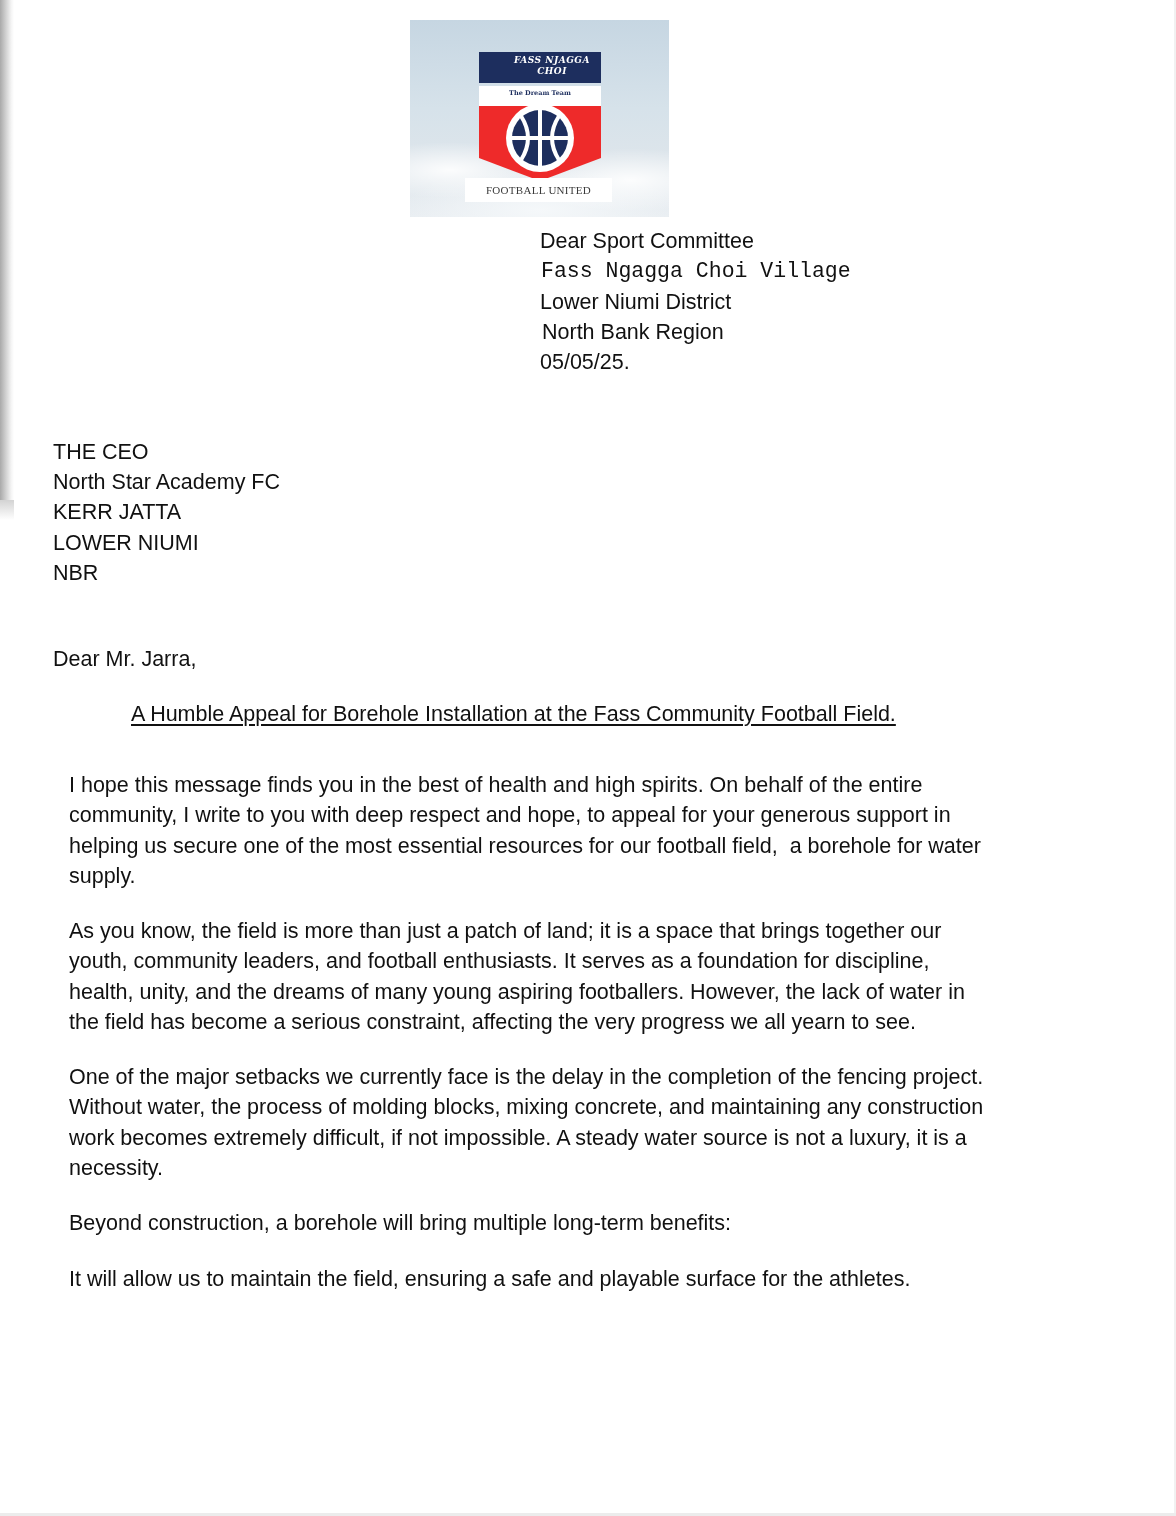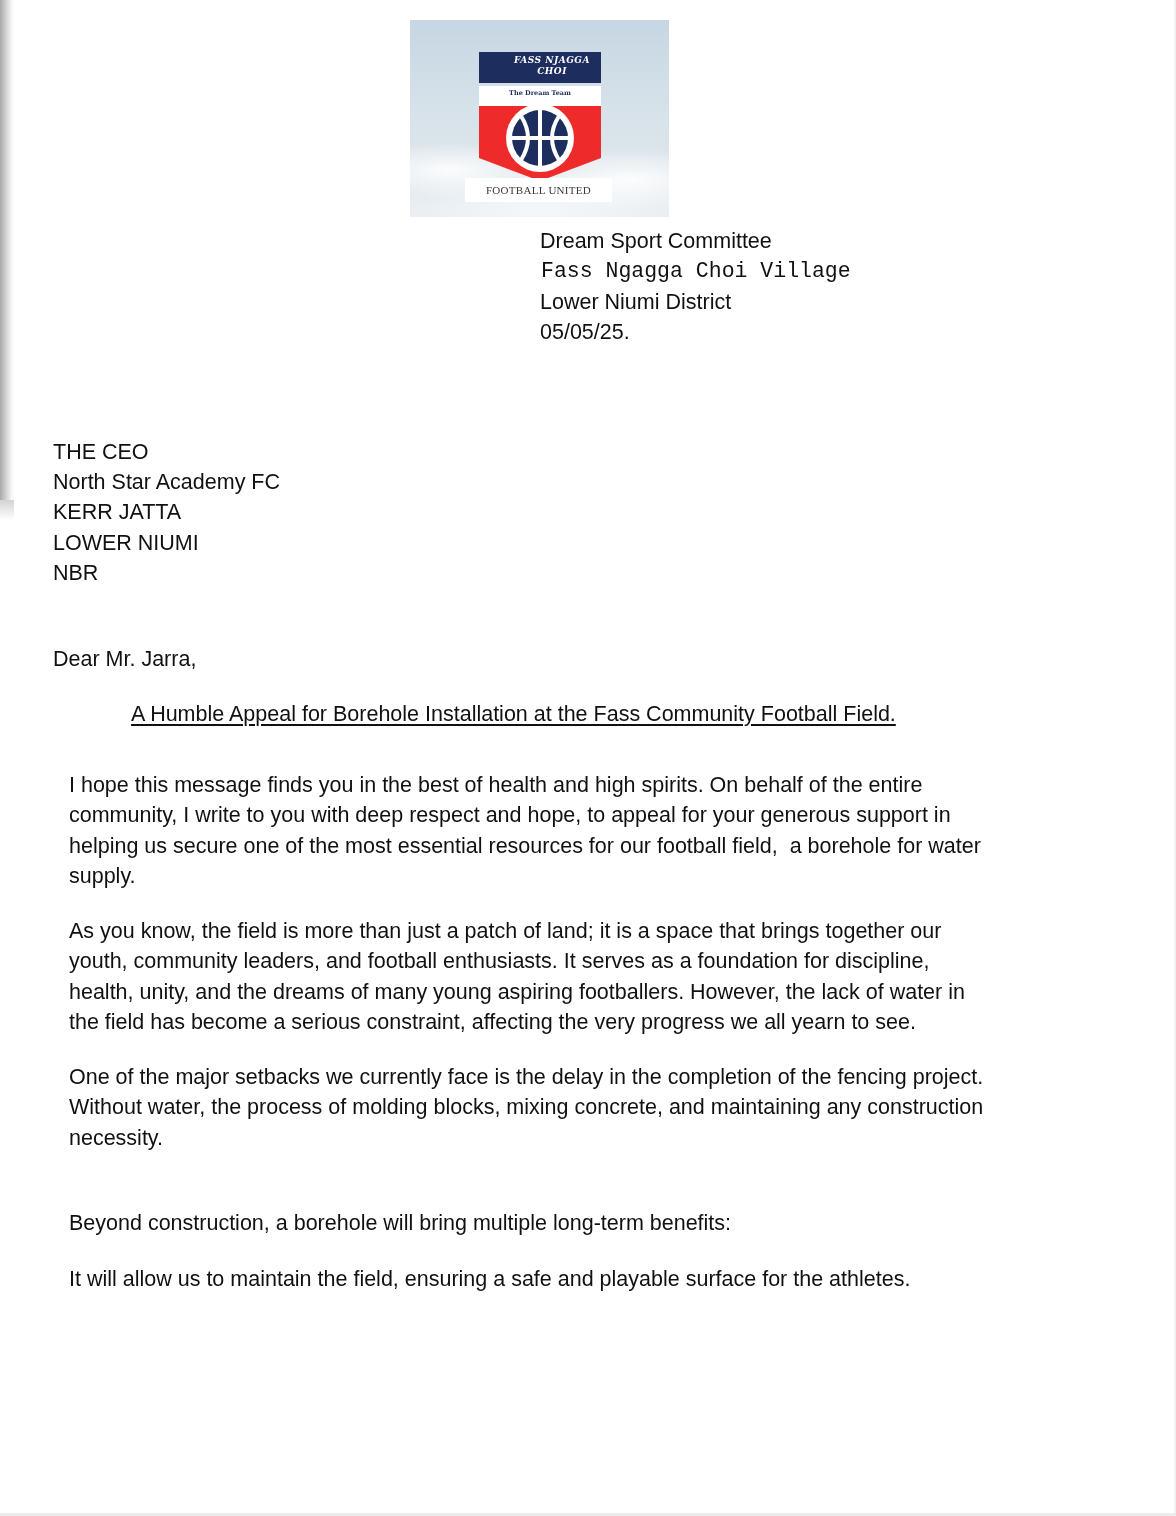--- a/index.html
+++ b/index.html
@@ -93,23 +93,24 @@
       <line x1="61" y1="4" x2="61" y2="60" stroke="#ffffff" stroke-width="4"></line>
       <line x1="33" y1="32" x2="89" y2="32" stroke="#ffffff" stroke-width="4"></line>
       <path d="M42,10 Q56,32 42,54" fill="none" stroke="#ffffff" stroke-width="4"></path>
       <path d="M80,10 Q66,32 80,54" fill="none" stroke="#ffffff" stroke-width="4"></path>
     </g>
   </svg>
   <div class="united">FOOTBALL UNITED</div>
 </div>
 
 <div class="sender">
-  <div class="i0">Dream Sport Committee</div>
+  <div class="i0">Dear Sport Committee</div>
   <div class="i1">Fass Ngagga Choi Village</div>
   <div class="i0">Lower Niumi District</div>
+  <div class="i3">North Bank Region</div>
   <div class="i0">05/05/25.</div>
 </div>
 
 <div class="recipient">
   <div>THE CEO</div>
   <div>North Star Academy FC</div>
   <div>KERR JATTA</div>
   <div>LOWER NIUMI</div>
   <div>NBR</div>
 </div>
@@ -128,20 +129,21 @@
 <p class="para p2">
   <span class="line">As you know, the field is more than just a patch of land; it is a space that brings together our</span>
   <span class="line">youth, community leaders, and football enthusiasts. It serves as a foundation for discipline,</span>
   <span class="line">health, unity, and the dreams of many young aspiring footballers. However, the lack of water in</span>
   <span class="line">the field has become a serious constraint, affecting the very progress we all yearn to see.</span>
 </p>
 
 <p class="para p3">
   <span class="line">One of the major setbacks we currently face is the delay in the completion of the fencing project.</span>
   <span class="line">Without water, the process of molding blocks, mixing concrete, and maintaining any construction</span>
+  <span class="line">work becomes extremely difficult, if not impossible. A steady water source is not a luxury, it is a</span>
   <span class="line">necessity.</span>
 </p>
 
 <p class="para p4">
   <span class="line">Beyond construction, a borehole will bring multiple long-term benefits:</span>
 </p>
 
 <p class="para p5">
   <span class="line">It will allow us to maintain the field, ensuring a safe and playable surface for the athletes.</span>
 </p>

